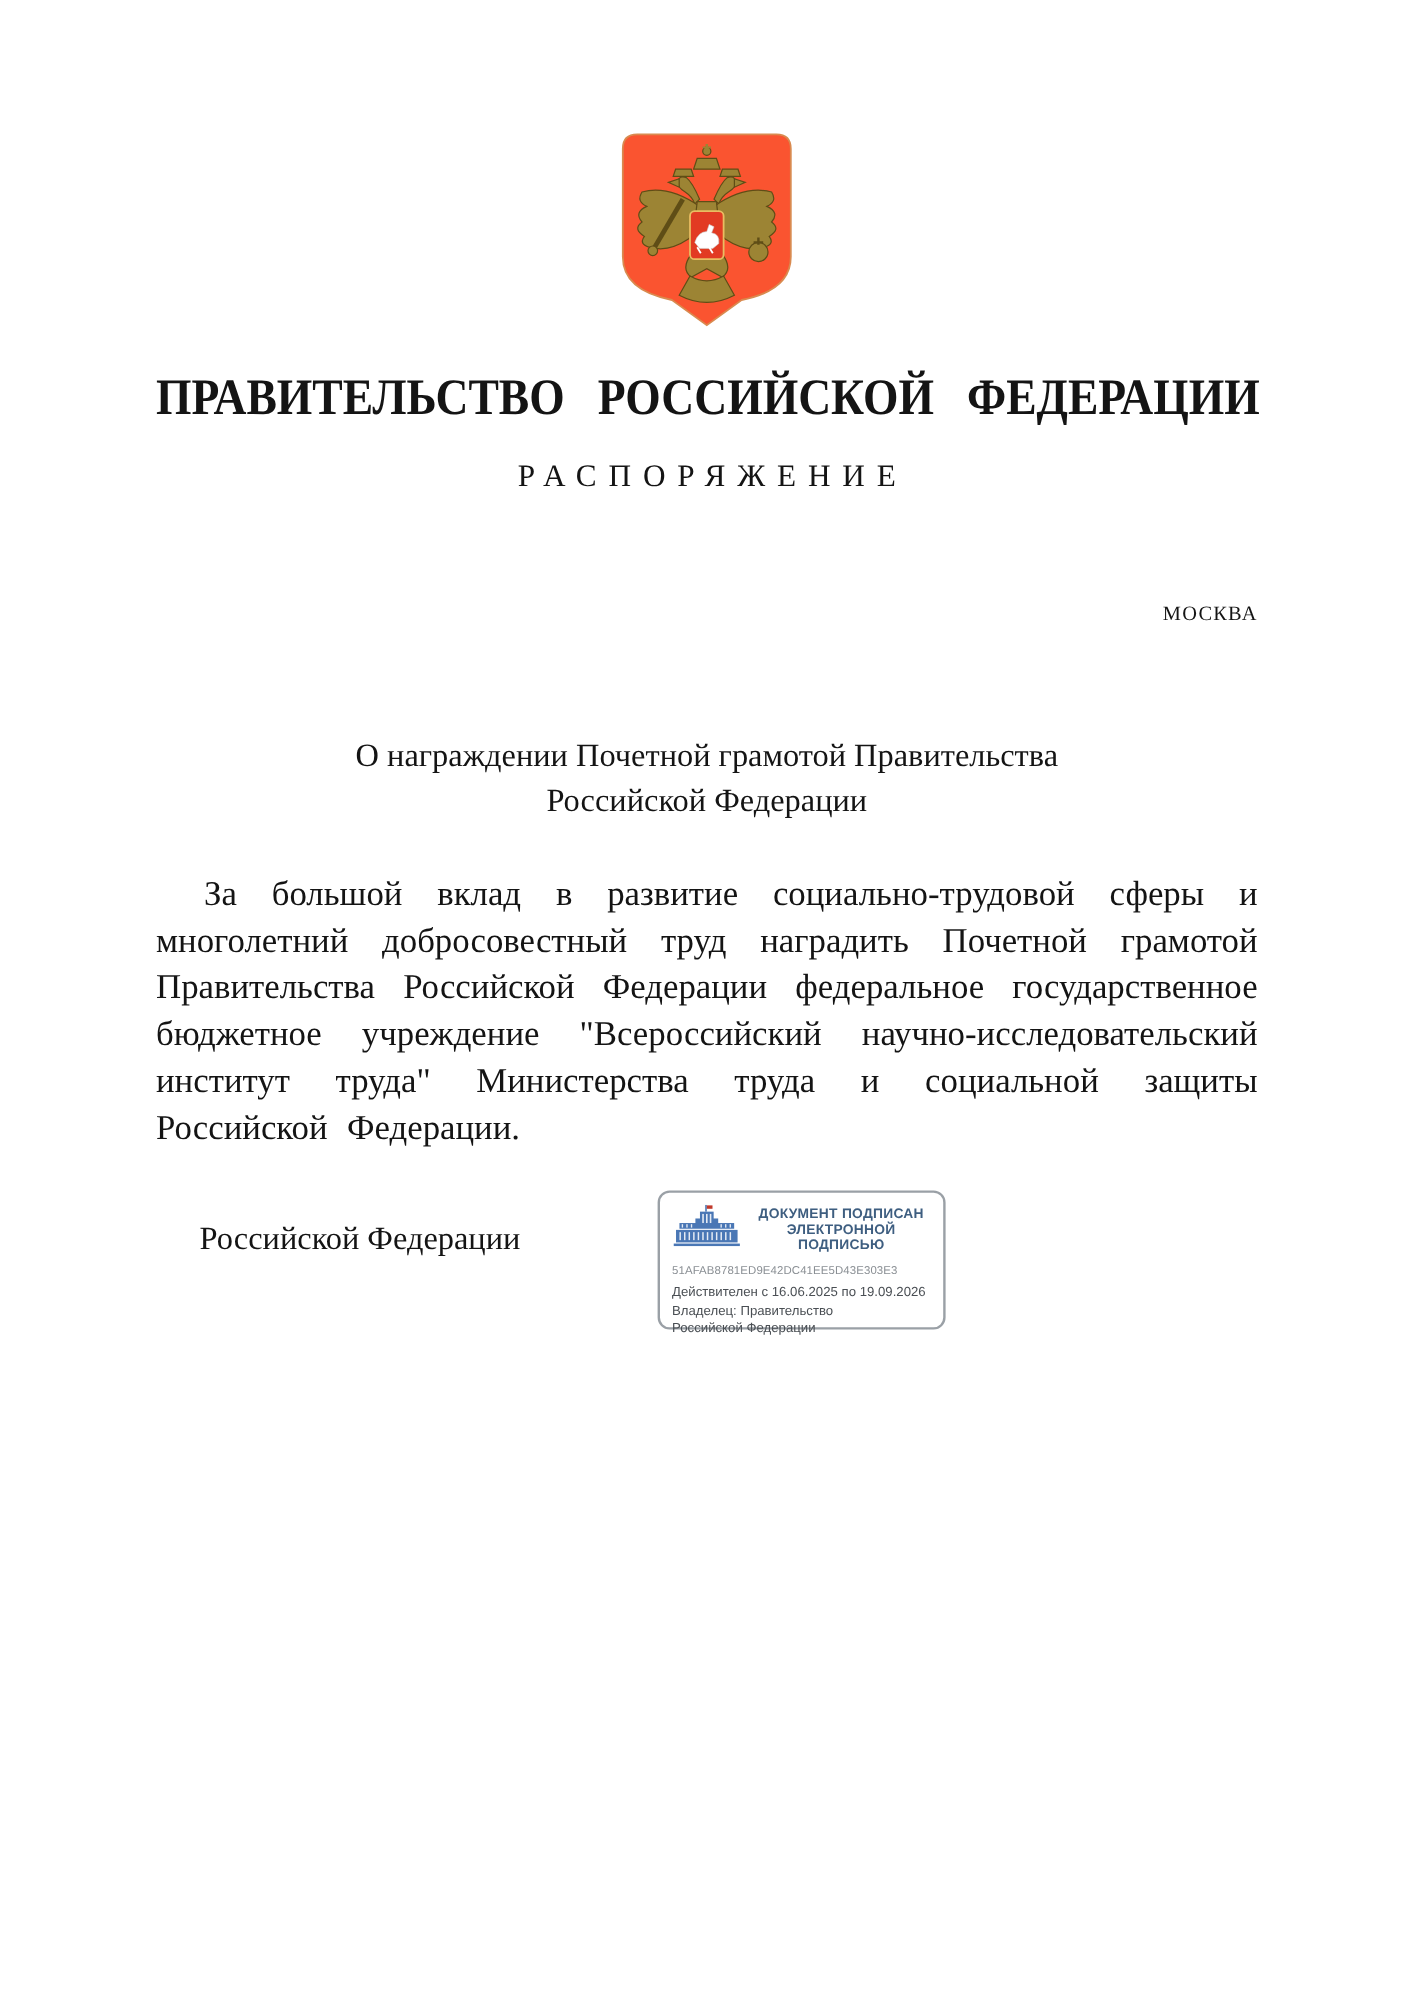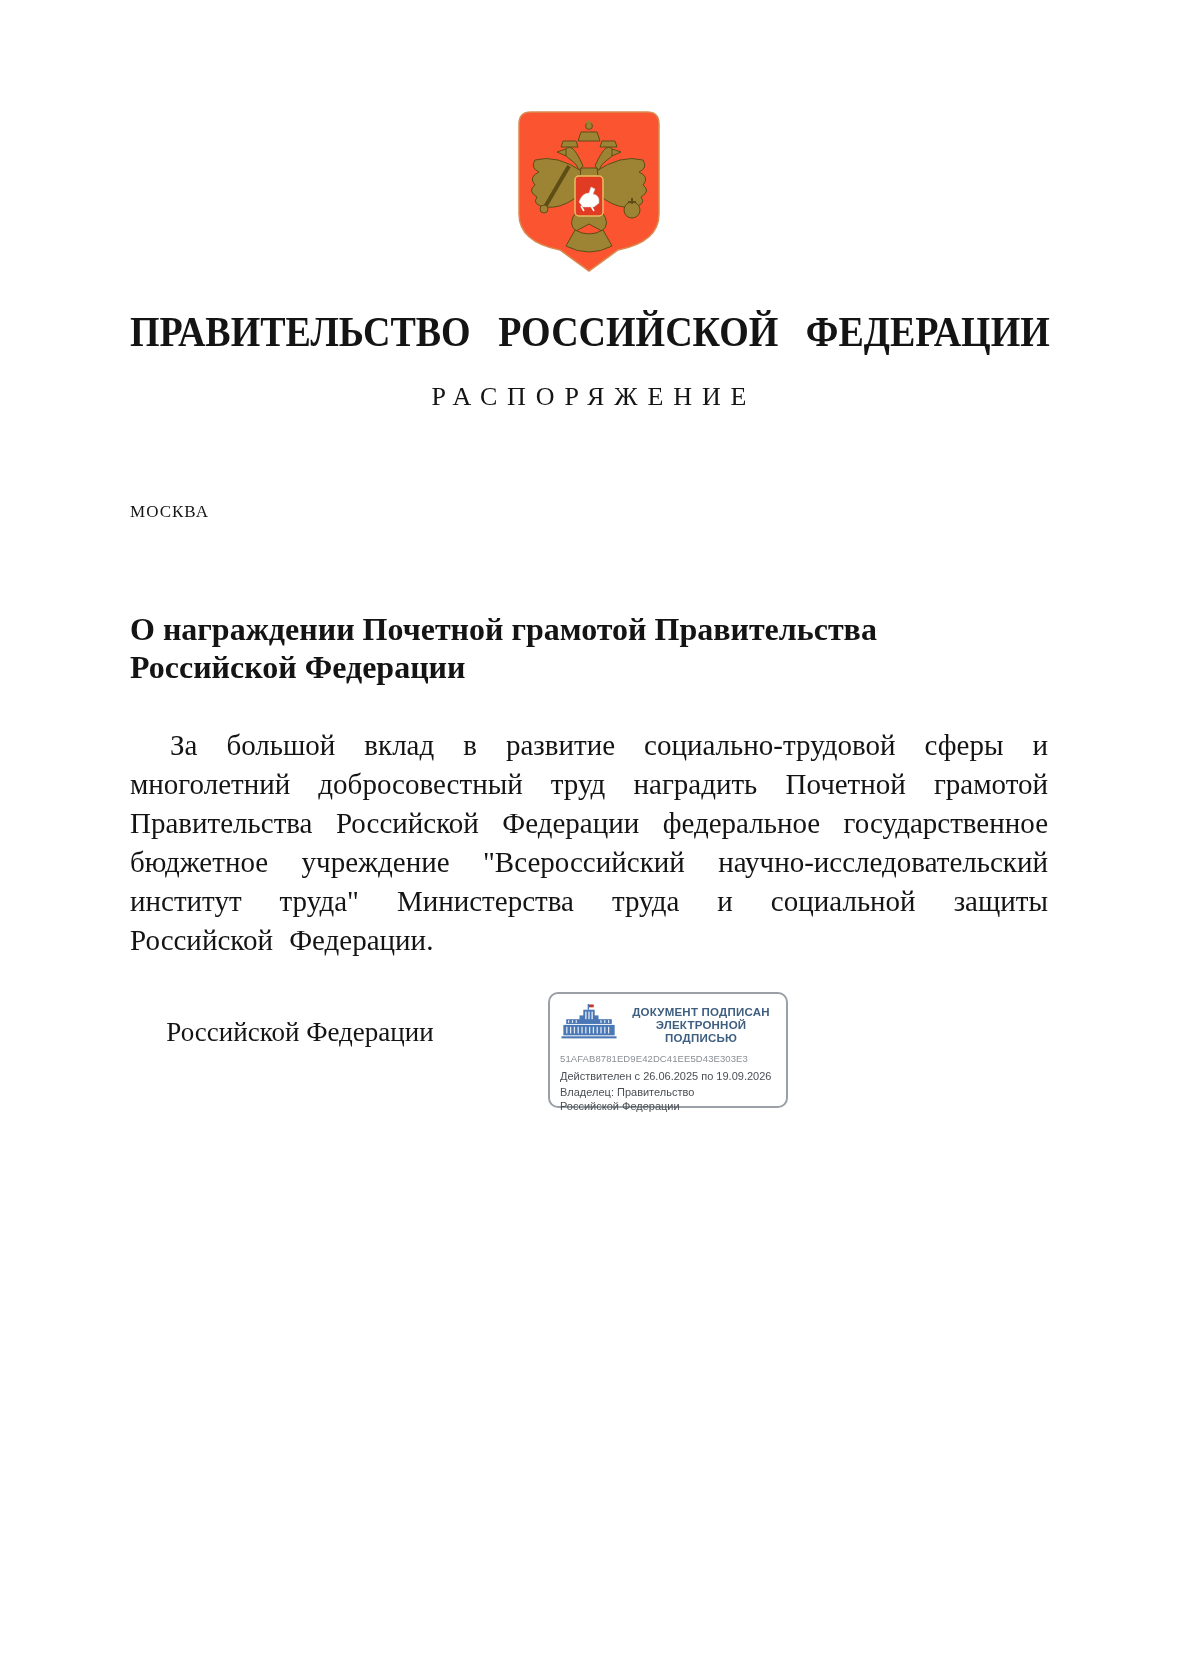--- a/index.html
+++ b/index.html
@@ -40,27 +40,27 @@
   .doc-type{
     position:absolute;top:372px;left:0;width:918px;
     text-align:center;font-size:26px;letter-spacing:0.38em;text-indent:0.38em;
   }
   .date-line{
     position:absolute;top:430px;left:0;width:918px;
     text-align:center;font-size:28px;word-spacing:6px;
   }
   .city{
     position:absolute;top:492px;left:0;width:918px;
-    text-align:left;font-size:17px;letter-spacing:0.06em;
+    text-align:right;font-size:17px;letter-spacing:0.06em;
   }
 
   
   .subject{
     position:absolute;top:600px;left:0;width:918px;
-    font-weight:bold;font-size:32px;line-height:38px;
+    text-align:center;font-weight:normal;font-size:27px;line-height:38px;
   }
 
   
   .body-par{
     position:absolute;top:716px;left:0;width:918px;
     font-size:29px;line-height:39px;
     text-align:justify;text-indent:40px;
     word-spacing:9px;
   }
 
@@ -203,19 +203,19 @@
                 <rect x="50" y="24" width="1.3" height="7"></rect>
             </g>
           </svg>
         </span>
         <span class="stamp-header">
           <div>ДОКУМЕНТ ПОДПИСАН</div>
           <div>ЭЛЕКТРОННОЙ ПОДПИСЬЮ</div>
         </span>
       </div>
       <div class="stamp-cert">51AFAB8781ED9E42DC41EE5D43E303E3</div>
-      <div class="stamp-validity">Действителен с 26.06.2025 по 19.09.2026</div>
+      <div class="stamp-validity">Действителен с 16.06.2025 по 19.09.2026</div>
       <div class="stamp-owner">Владелец: Правительство Российской Федерации</div>
     </div>
 
 
   </div>
 </div>
 
 </body></html>

